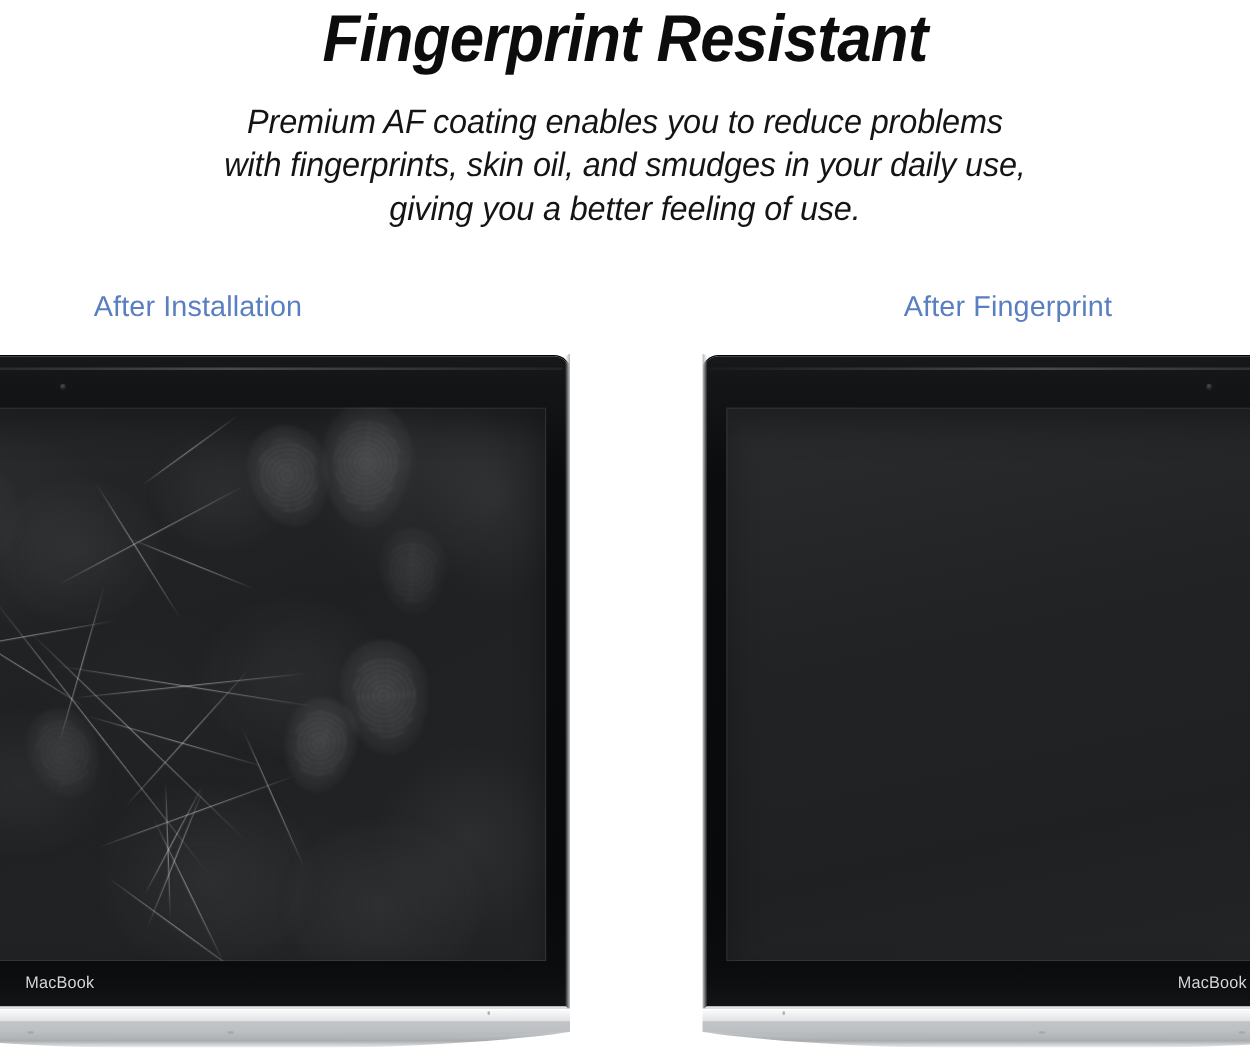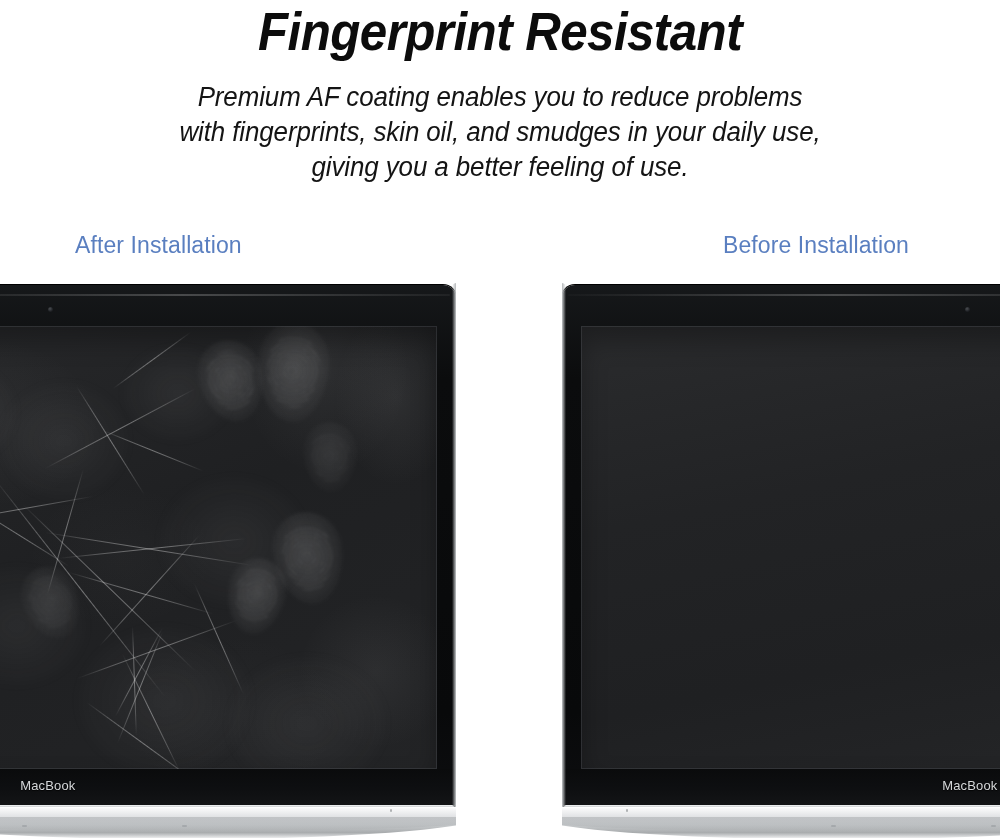--- a/index.html
+++ b/index.html
@@ -210,21 +210,21 @@
   <div class="headline">Fingerprint Resistant</div>
   <div class="subcopy">
     <span class="ln">Premium AF coating enables you to reduce problems</span>
     <span class="ln">with fingerprints, skin oil, and smudges in your daily use,</span>
     <span class="ln">giving you a better feeling of use.</span>
   </div>
 </div>
 
 <div class="labels">
   <div class="lbl lbl-before">After Installation</div>
-  <div class="lbl lbl-after">Before Installation</div>
+  <div class="lbl lbl-after">After Fingerprint</div>
 </div>
 
 <div class="stage">
 
   <div class="laptop laptop-left">
     <div class="lid">
       <div class="lid-top-gloss"></div>
       <div class="camera"></div>
 
       <div class="screen screen-dirty">

